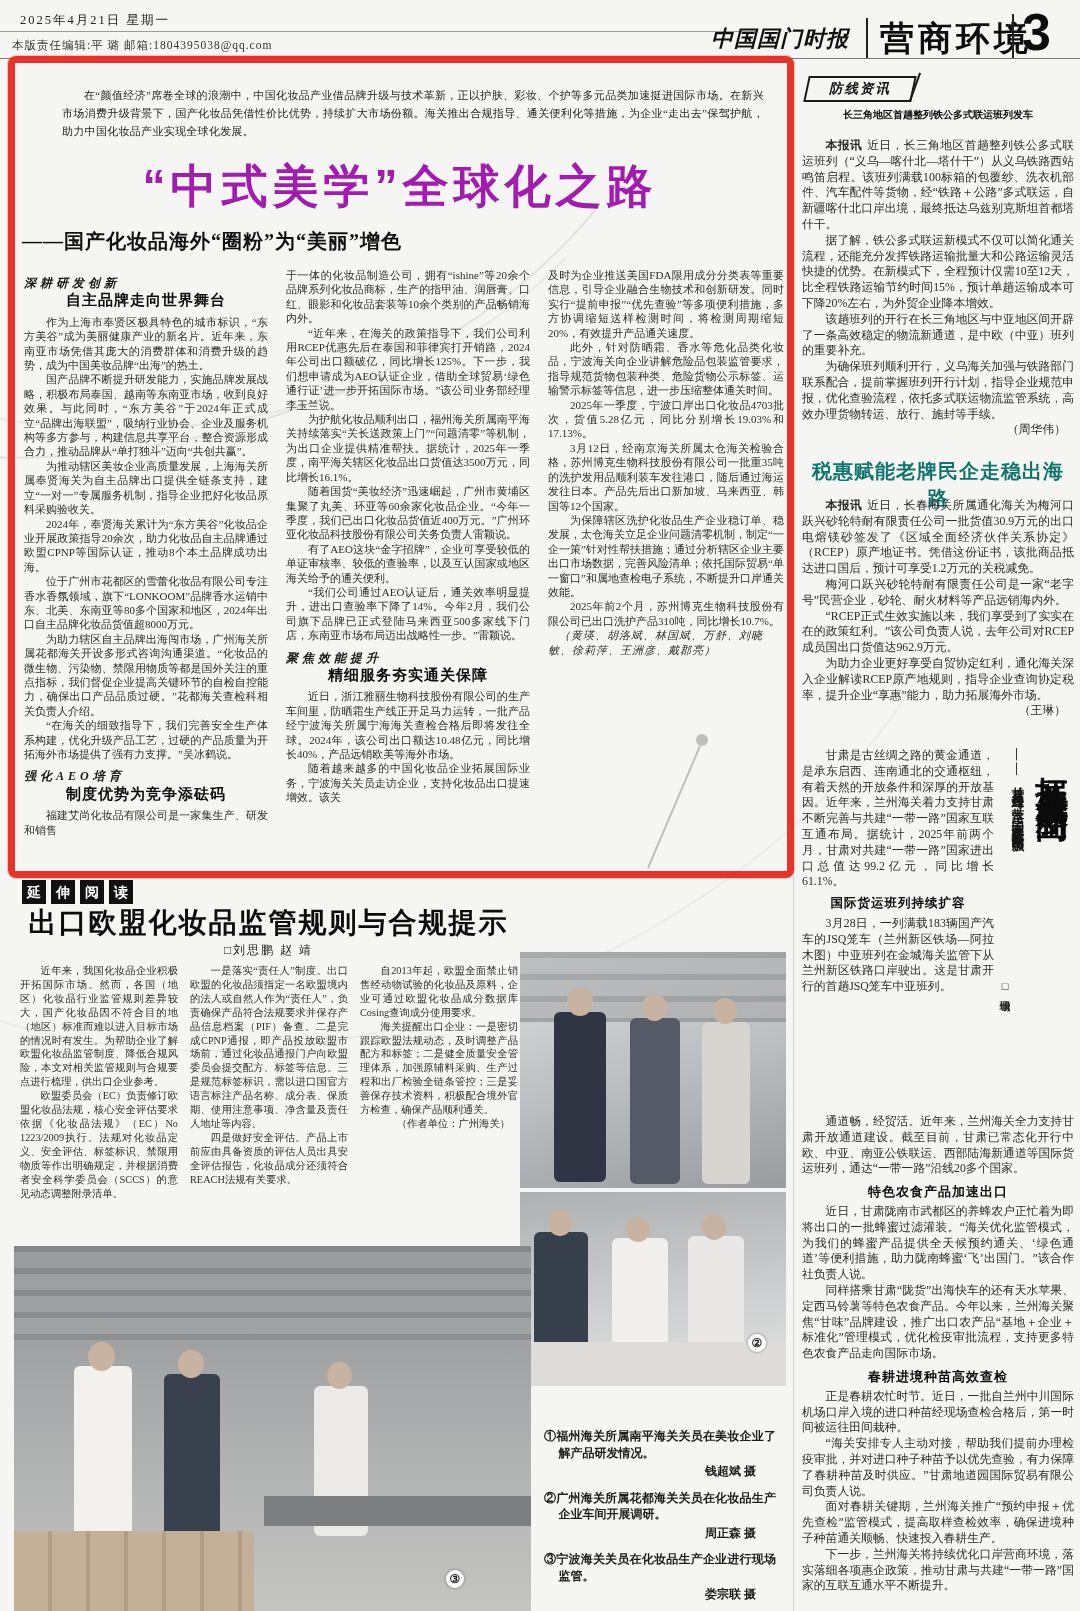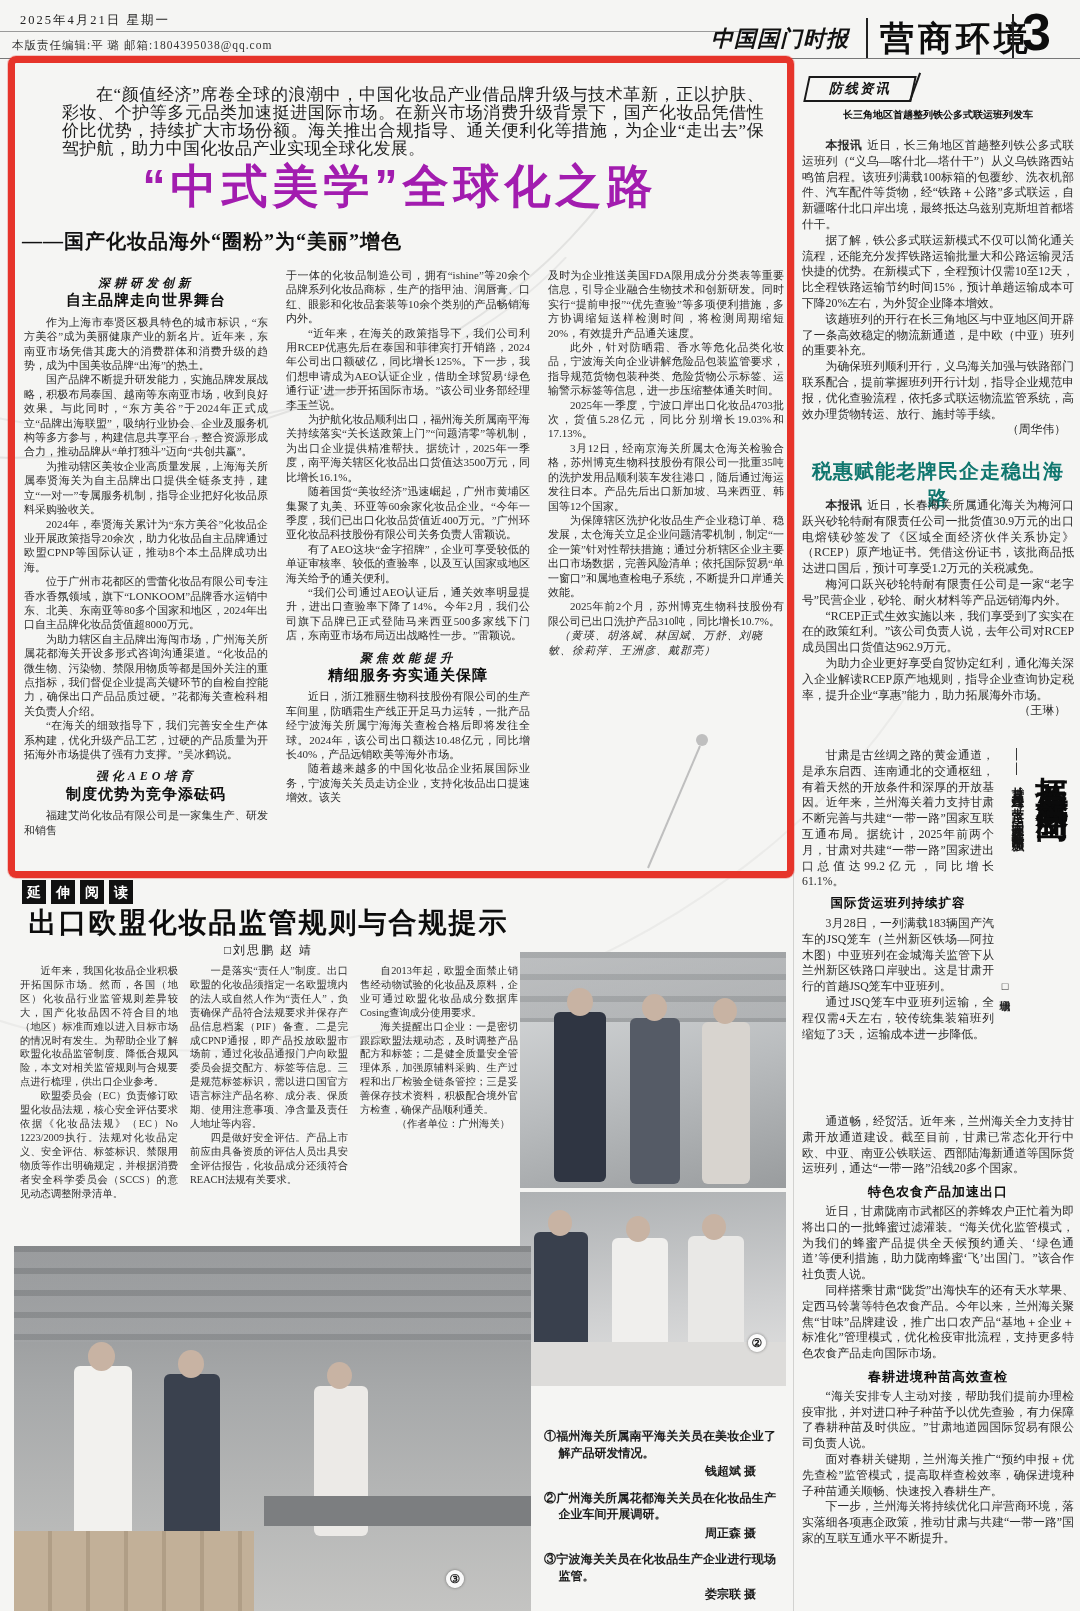--- a/index.html
+++ b/index.html
@@ -25,33 +25,33 @@
   .masthead{left:700px;top:24px;width:160px;font-size:22px;font-weight:700;font-style:italic;letter-spacing:1px;color:#111;text-align:center;}
   .hdr-div1{left:866px;top:18px;width:2px;height:40px;background:#222;}
   .section-title{left:880px;top:16px;font-size:34px;font-weight:900;letter-spacing:4px;color:#0d0d0d;}
   .hdr-div2{left:1012px;top:14px;width:2px;height:44px;background:#222;}
   .page-num{left:1022px;top:2px;font-size:52px;font-weight:900;font-family:"Liberation Sans",sans-serif;color:#0d0d0d;}
 
   
   .hl-box{left:8px;top:56px;width:772px;height:808px;border:7px solid #e6342a;border-radius:8px;z-index:40;pointer-events:none;box-shadow:0 0 0 1px rgba(230,52,42,.25);}
 
   
-  .intro{left:62px;top:86px;width:702px;font-size:17px;line-height:18px;text-align:justify;text-indent:2em;color:#1d1d1d;letter-spacing:.3px;}
+  .intro{left:62px;top:86px;width:702px;font-size:11px;line-height:18px;text-align:justify;text-indent:2em;color:#1d1d1d;letter-spacing:.3px;}
   .main-headline{left:22px;top:156px;width:756px;text-align:center;font-family:"Liberation Sans","DejaVu Sans",sans-serif;font-size:46px;font-weight:900;letter-spacing:5px;color:#a21caf;}
   .main-subtitle{left:22px;top:228px;width:756px;font-size:20px;font-weight:800;letter-spacing:1px;color:#111;}
 
   .mcol{top:268px;height:596px;overflow:hidden;font-size:11px;line-height:14.4px;color:#2c2c2c;}
   .mcol1{left:24px;width:244px;}
   .mcol2{left:286px;width:244px;}
   .mcol3{left:548px;width:236px;}
 
   .blk{margin:0;}
   .blk-p{text-indent:2em;text-align:justify;}
   .blk-pcont{text-indent:0;text-align:justify;}
-  .blk-kicker{text-align:center;font-weight:700;font-style:italic;letter-spacing:4px;font-size:12px;margin:8px 0 3px;color:#171717;}
+  .blk-kicker{font-weight:700;font-style:italic;letter-spacing:4px;font-size:12px;margin:8px 0 3px;color:#171717;}
   .blk-subhead{text-align:center;font-weight:900;font-size:15px;font-family:"Liberation Sans",sans-serif;letter-spacing:1px;margin:0 0 7px;color:#0e0e0e;}
   .blk-byline{font-style:italic;letter-spacing:1px;text-indent:1em;}
   .blk-credit{text-align:right;padding-right:8px;}
   .lead{font-family:"Liberation Sans",sans-serif;font-weight:700;margin-right:5px;}
 
   
   .pin-svg{left:600px;top:730px;z-index:1;}
 
   
   .col-divider{left:793px;top:66px;width:1px;height:1545px;background:#d2d2d0;}
@@ -187,34 +187,34 @@
     <div class="blk blk-p">“RCEP正式生效实施以来，我们享受到了实实在在的政策红利。”该公司负责人说，去年公司对RCEP成员国出口货值达962.9万元。</div>
     <div class="blk blk-p">为助力企业更好享受自贸协定红利，通化海关深入企业解读RCEP原产地规则，指导企业查询协定税率，提升企业“享惠”能力，助力拓展海外市场。</div>
     <div class="blk blk-credit">（王琳）</div>
   </div>
 
 <div class="abs art3-top">
   <div class="art3-text">
       <div class="blk blk-p">甘肃是古丝绸之路的黄金通道，是承东启西、连南通北的交通枢纽，有着天然的开放条件和深厚的开放基因。近年来，兰州海关着力支持甘肃不断完善与共建“一带一路”国家互联互通布局。据统计，2025年前两个月，甘肃对共建“一带一路”国家进出口总值达99.2亿元，同比增长61.1%。</div>
       <div class="blk blk-subhead">国际货运班列持续扩容</div>
       <div class="blk blk-p">3月28日，一列满载183辆国产汽车的JSQ笼车（兰州新区铁场—阿拉木图）中亚班列在金城海关监管下从兰州新区铁路口岸驶出。这是甘肃开行的首趟JSQ笼车中亚班列。</div>
-      <div class="blk blk-p">通过JSQ笼车中亚班列运输，全程仅需4天左右，较传统集装箱班列缩短了3天，运输成本进一步降低。</div>
     </div>
   <div class="vt-wrap">
     <div class="vt-title">拓展共赢发展新空间</div>
     <div class="vt-sub">——甘肃与共建“一带一路”国家互联互通不断加强</div>
     <div class="vt-byline">□钱增珊</div>
   </div>
 </div>
 <div class="abs art3-bottom">
     <div class="blk blk-p">通道畅，经贸活。近年来，兰州海关全力支持甘肃开放通道建设。截至目前，甘肃已常态化开行中欧、中亚、南亚公铁联运、西部陆海新通道等国际货运班列，通达“一带一路”沿线20多个国家。</div>
     <div class="blk blk-subhead">特色农食产品加速出口</div>
     <div class="blk blk-p">近日，甘肃陇南市武都区的养蜂农户正忙着为即将出口的一批蜂蜜过滤灌装。“海关优化监管模式，为我们的蜂蜜产品提供全天候预约通关、‘绿色通道’等便利措施，助力陇南蜂蜜‘飞’出国门。”该合作社负责人说。</div>
     <div class="blk blk-p">同样搭乘甘肃“陇货”出海快车的还有天水苹果、定西马铃薯等特色农食产品。今年以来，兰州海关聚焦“甘味”品牌建设，推广出口农产品“基地＋企业＋标准化”管理模式，优化检疫审批流程，支持更多特色农食产品走向国际市场。</div>
     <div class="blk blk-subhead">春耕进境种苗高效查检</div>
+    <div class="blk blk-p">正是春耕农忙时节。近日，一批自兰州中川国际机场口岸入境的进口种苗经现场查检合格后，第一时间被运往田间栽种。</div>
     <div class="blk blk-p">“海关安排专人主动对接，帮助我们提前办理检疫审批，并对进口种子种苗予以优先查验，有力保障了春耕种苗及时供应。”甘肃地道园国际贸易有限公司负责人说。</div>
     <div class="blk blk-p">面对春耕关键期，兰州海关推广“预约申报＋优先查检”监管模式，提高取样查检效率，确保进境种子种苗通关顺畅、快速投入春耕生产。</div>
     <div class="blk blk-p">下一步，兰州海关将持续优化口岸营商环境，落实落细各项惠企政策，推动甘肃与共建“一带一路”国家的互联互通水平不断提升。</div>
   </div>
 
 <div class="abs ext-label">
   <span>延</span>
   <span>伸</span>
   <span>阅</span>
   <span>读</span>

